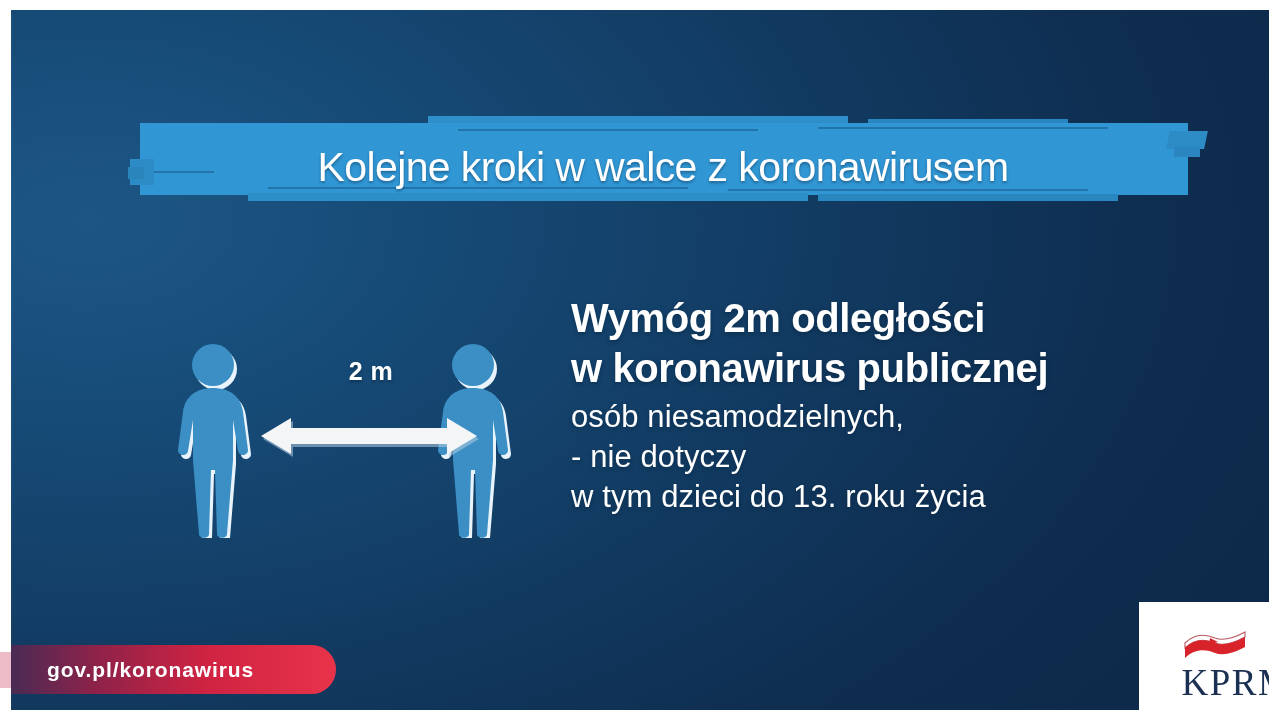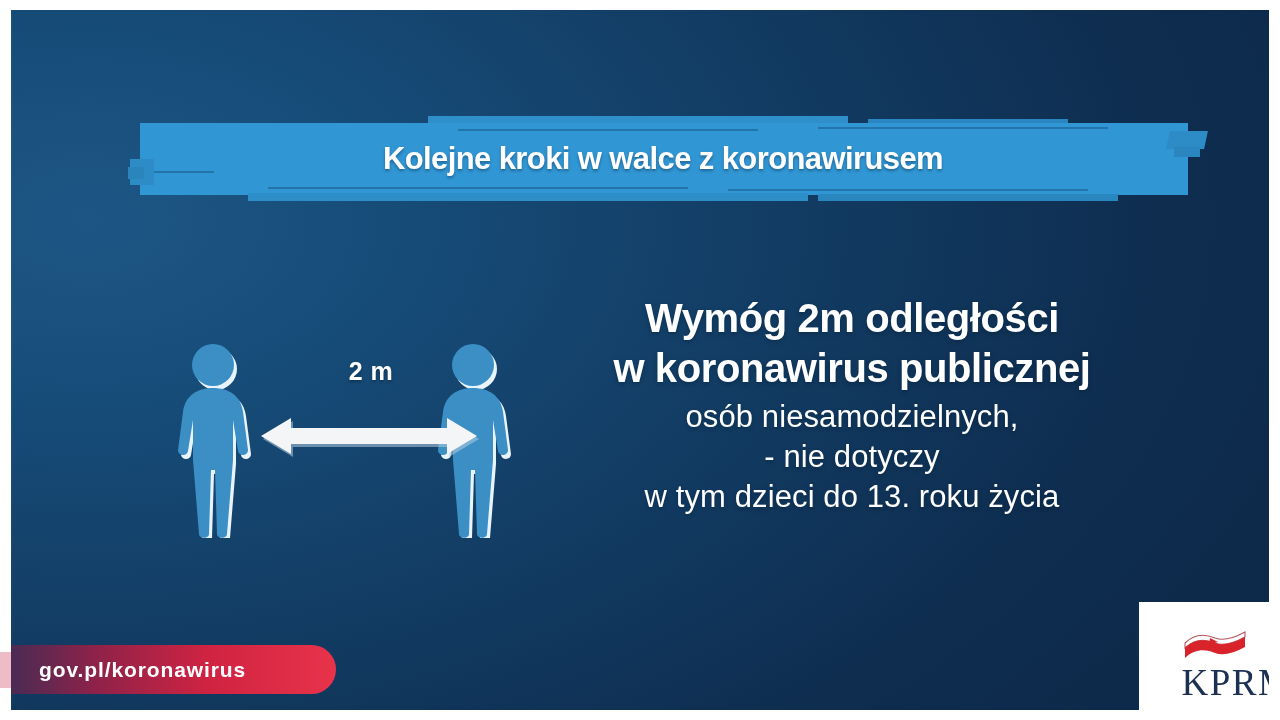--- a/index.html
+++ b/index.html
@@ -105,28 +105,28 @@
     height: 2px;
   }
   .s1 { left: 330px; top: 16px; width: 300px; }
   .s2 { left: 690px; top: 14px; width: 290px; }
   .s3 { left: 140px; top: 74px; width: 420px; }
   .s4 { left: 600px; top: 76px; width: 360px; }
   .s5 { left: 26px; top: 58px; width: 60px; }
 
   .banner-title {
     position: absolute;
-    left: 0; top: 0;
+    left: 0; top: 8px;
     width: 1070px; height: 92px;
     display: flex;
     align-items: center;
     justify-content: center;
     color: #ffffff;
-    font-size: 31px;
-    font-weight: 700;
+    font-size: 41px;
+    font-weight: 400;
     letter-spacing: -0.6px;
     white-space: nowrap;
     text-shadow: 0 2px 3px rgba(8,40,70,.45);
   }
 
   
   .pictogram {
     position: absolute;
     left: 150px;
     top: 325px;
@@ -161,21 +161,21 @@
     width: 220px;
     height: 46px;
   }
 
   
   .message {
     position: absolute;
     left: 560px;
     top: 283px;
     width: 562px;
-    text-align: center;
+    text-align: left;
     color: #ffffff;
   }
   .message .strong-line {
     font-size: 40px;
     font-weight: 700;
     line-height: 50px;
     letter-spacing: -0.4px;
     text-shadow: 0 2px 4px rgba(5,30,55,.45);
     white-space: nowrap;
   }
@@ -193,21 +193,21 @@
   .url-pill {
     position: absolute;
     left: 11px;
     top: 645px;
     width: 325px;
     height: 49px;
     border-radius: 0 26px 26px 0;
     background: linear-gradient(90deg, #4a2b54 0%, #8e2249 26%, #cf2342 60%, #e8334a 100%);
     display: flex;
     align-items: center;
-    padding-left: 28px;
+    padding-left: 36px;
     box-sizing: border-box;
   }
   .url-pill span {
     color: #ffffff;
     font-size: 21px;
     font-weight: 700;
     letter-spacing: 0.9px;
   }
   
   .pill-bleed {

